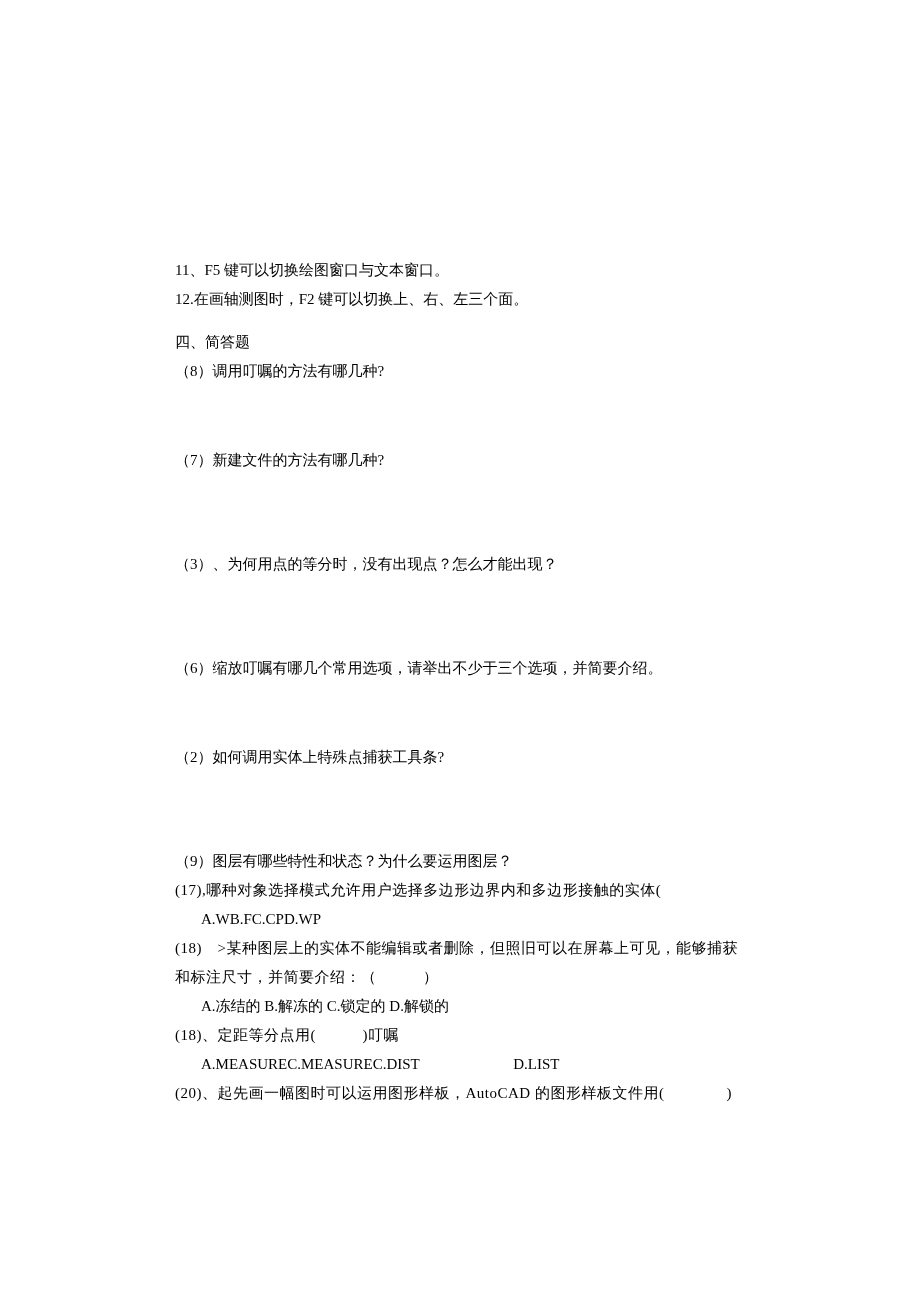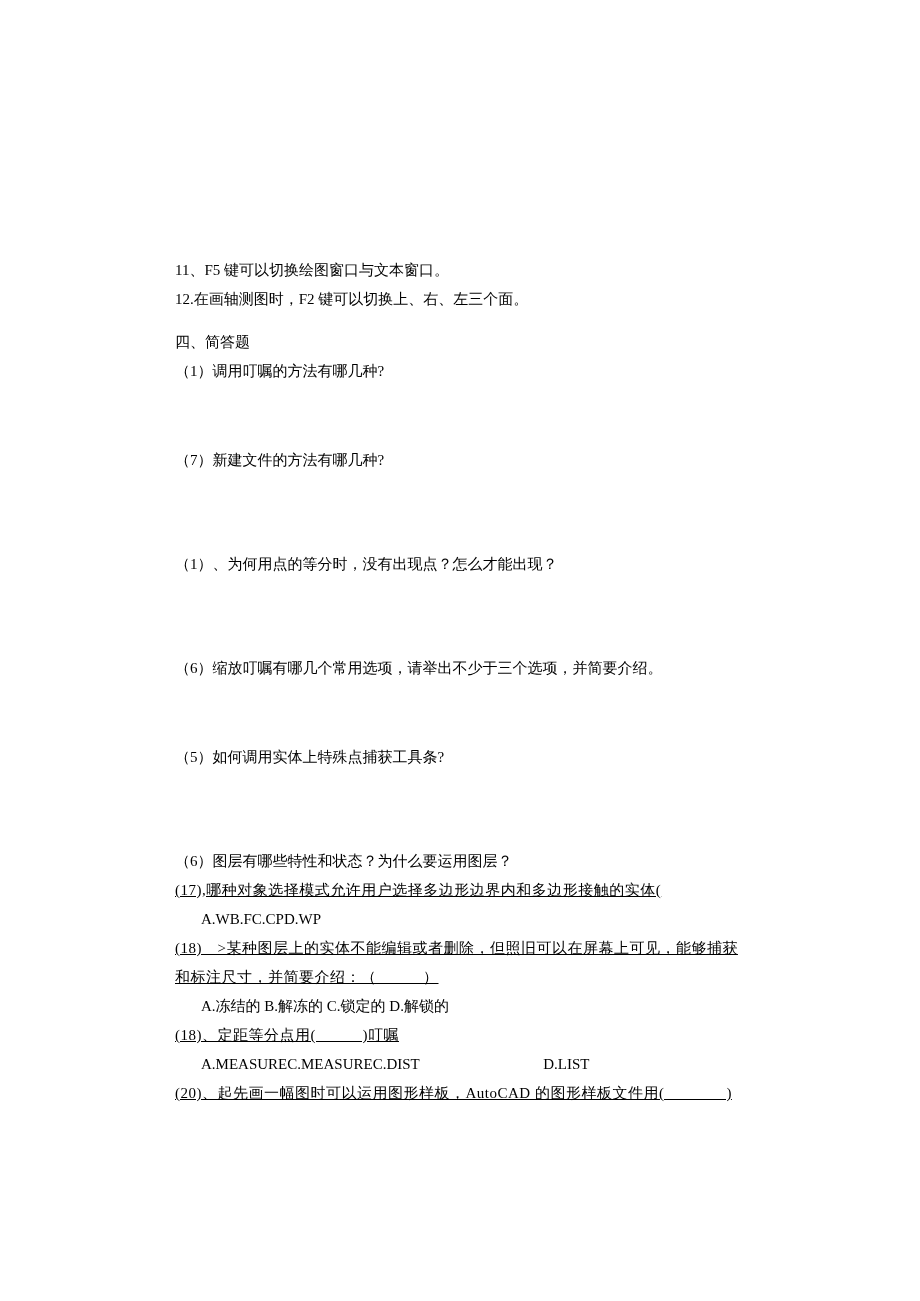--- a/index.html
+++ b/index.html
@@ -11,53 +11,53 @@
       font-size: 15px;
       color: #000;
       line-height: 1.6;
       padding: 258px 175px 0 175px;
     }
     .line { margin-bottom: 5px; }
     .spacer-sm { height: 14px; }
     .spacer-md { height: 60px; }
     .spacer-lg { height: 75px; }
     .indent { padding-left: 26px; }
-    .wide { letter-spacing: 0.5px; text-decoration: underline; }
-    .q19-d { display: inline-block; margin-left: 120px; }
+    .wide { letter-spacing: 0.5px; }
+    .q19-d { display: inline-block; margin-left: 90px; }
   </style>
 </head>
 <body>
 
 <div class="line">11、F5 键可以切换绘图窗口与文本窗口。</div>
 <div class="line">12.在画轴测图时，F2 键可以切换上、右、左三个面。</div>
 
 <div class="spacer-sm"></div>
 
 <div class="line">四、简答题</div>
-<div class="line">（1）调用叮嘱的方法有哪几种?</div>
+<div class="line">（8）调用叮嘱的方法有哪几种?</div>
 
 <div class="spacer-md"></div>
 
 <div class="line">（7）新建文件的方法有哪几种?</div>
 
 <div class="spacer-lg"></div>
 
-<div class="line">（1）、为何用点的等分时，没有出现点？怎么才能出现？</div>
+<div class="line">（3）、为何用点的等分时，没有出现点？怎么才能出现？</div>
 
 <div class="spacer-lg"></div>
 
 <div class="line">（6）缩放叮嘱有哪几个常用选项，请举出不少于三个选项，并简要介绍。</div>
 
 <div class="spacer-md"></div>
 
-<div class="line">（5）如何调用实体上特殊点捕获工具条?</div>
+<div class="line">（2）如何调用实体上特殊点捕获工具条?</div>
 
 <div class="spacer-lg"></div>
 
-<div class="line">（6）图层有哪些特性和状态？为什么要运用图层？</div>
+<div class="line">（9）图层有哪些特性和状态？为什么要运用图层？</div>
 <div class="line wide">(17),哪种对象选择模式允许用户选择多边形边界内和多边形接触的实体(</div>
 <div class="line indent">A.WB.FC.CPD.WP</div>
 <div class="line wide">(18) &gt;某种图层上的实体不能编辑或者删除，但照旧可以在屏幕上可见，能够捕获</div>
 <div class="line wide">和标注尺寸，并简要介绍：（   ）</div>
 <div class="line indent">A.冻结的 B.解冻的 C.锁定的 D.解锁的</div>
 <div class="line wide">(18)、定距等分点用(   )叮嘱</div>
 <div class="line indent">
   <span>A.MEASUREC.MEASUREC.DIST</span>
   <span class="q19-d">D.LIST</span>
 </div>

